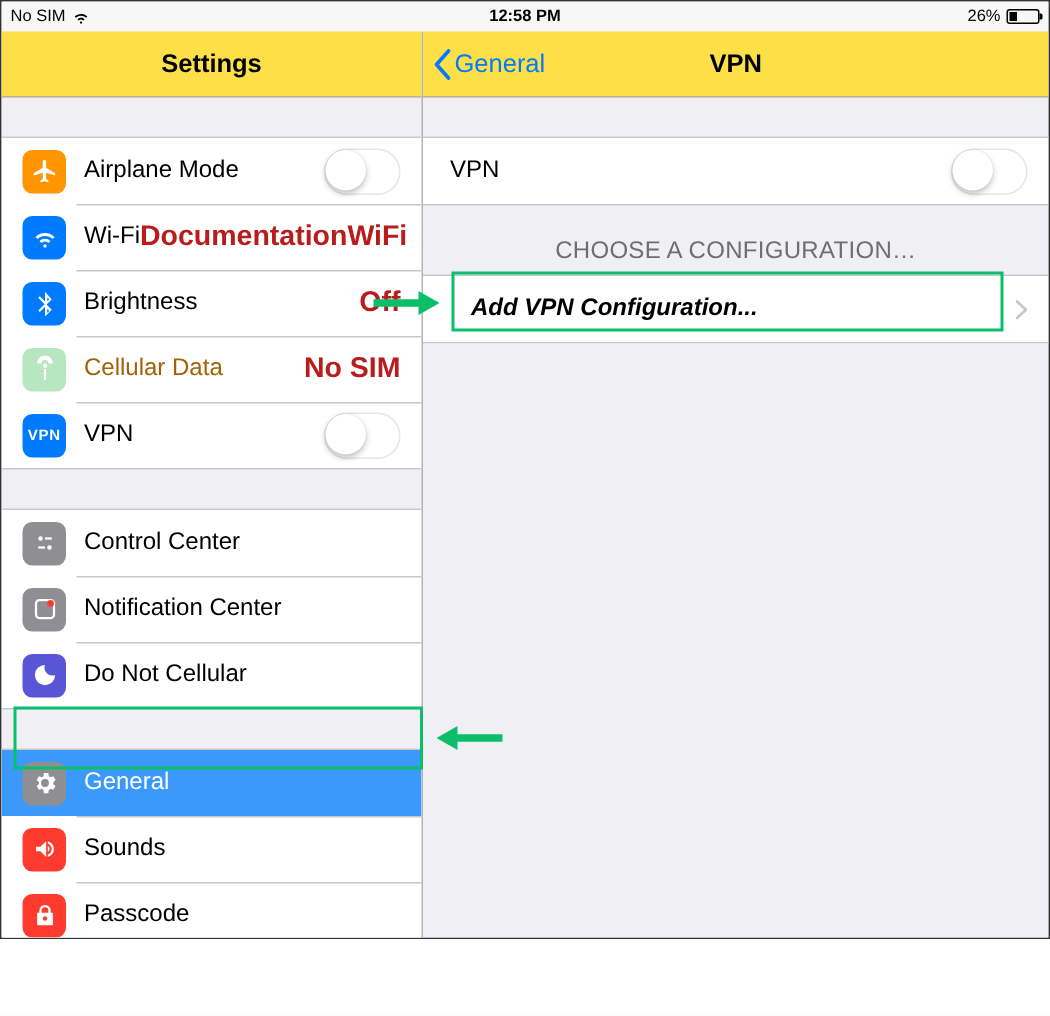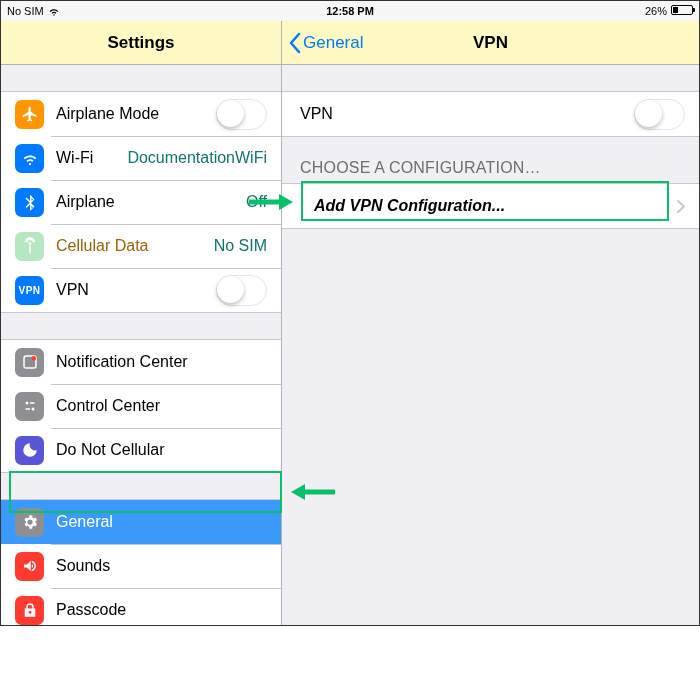--- a/index.html
+++ b/index.html
@@ -3,47 +3,47 @@
 <meta charset="utf-8">
 <style>
   * { box-sizing: border-box; margin: 0; padding: 0; }
   html, body { width: 700px; height: 677px; font-family: -apple-system, "Helvetica Neue", Helvetica, Arial, sans-serif; background: #fff; }
   .device { position: relative; width: 700px; height: 626px; background: #efeff4; overflow: hidden; border: 1px solid #333; }
 
   
   .status-bar { height: 20px; background: #f7f7f7; display: flex; align-items: center; font-size: 11px; color: #000; padding: 0 6px; position: relative; }
   .status-left { display: flex; align-items: center; gap: 4px; }
   .status-center { position:absolute; left:50%; transform:translateX(-50%); font-weight:600; }
-  .status-right { margin-left:auto; display:flex; align-items:flex-start; gap:4px; }
+  .status-right { margin-left:auto; display:flex; align-items:center; gap:4px; }
   .battery { width:22px; height:10px; border:1px solid #000; border-radius:2px; position:relative; }
   .battery:after { content:""; position:absolute; right:-3px; top:2px; width:2px; height:4px; background:#000; border-radius:0 1px 1px 0; }
   .battery .level { position:absolute; left:1px; top:1px; bottom:1px; width:26%; background:#000; }
   .wifi-icon-sb svg { width:12px; height:12px; display:block; }
 
   
   .columns { display:flex; height: calc(677px - 20px); }
   .left-col { width: 281px; border-right:1px solid #b2b2b2; background:#efeff4; display:flex; flex-direction:column; }
   .right-col { flex:1; background:#efeff4; display:flex; flex-direction:column; }
 
-  .nav { height:44px; background:#fef9c3; border-bottom:1px solid #b2b2b2; display:flex; align-items:center; position:relative; }
+  .nav { height:44px; background:#fde047; border-bottom:1px solid #b2b2b2; display:flex; align-items:center; position:relative; }
   .nav-title { position:absolute; left:50%; transform:translateX(-50%); font-size:17px; font-weight:600; }
   .nav-back { display:flex; align-items:center; color:#007aff; font-size:17px; padding-left:6px; cursor:pointer; }
   .nav-back svg { width:13px; height:22px; }
 
-  .scroll { overflow:hidden; }
+  .scroll { overflow:hidden;text-align:center; }
   .group-gap { height:26px; }
 
   .cell-group { background:#fff; border-top:1px solid #c8c7cc; border-bottom:1px solid #c8c7cc; }
   .cell { display:flex; align-items:center; height:44px; padding-left:14px; padding-right:14px; position:relative; }
   .cell + .cell:before { content:""; position:absolute; left:50px; right:0; top:0; height:1px; background:#c8c7cc; }
   .left-col .cell + .cell:before{ left:50px; }
   .icon { width:29px; height:29px; border-radius:6.5px; margin-right:12px; display:flex; align-items:center; justify-content:center; flex-shrink:0; }
   .icon svg { width:18px; height:18px; }
   .cell-label { font-size:16px; color:#000; flex-shrink:0; }
-  .cell-value { margin-left:auto; font-size:16px; color:#0f766e; }
+  .cell-value { margin-left:auto; font-size:19px; color:#b91c1c;font-weight:bold; }
   .cell.disabled .cell-label { color:#a16207; }
 
   .switch { margin-left:auto; width:51px; height:31px; border-radius:16px; background:#fff; border:1.5px solid #e5e5ea; position:relative; }
   .switch .knob { position:absolute; left:0px; top:0px; width:27px; height:27px; border-radius:50%; background:#fff; box-shadow:0 2px 4px rgba(0,0,0,.25), 0 0 1px rgba(0,0,0,.1); }
 
   .cell.selected { background:#3b99fc; }
   .cell.selected .cell-label { color:#fff; }
   .right-col .cell { padding-left:18px; }
   .section-header { font-size:16px; color:#6d6d72; padding:22px 18px 6px; letter-spacing:0.2px; }
   .chevron { margin-left:auto; color:#c7c7cc; }
@@ -113,21 +113,21 @@
             </div>
             <span class="cell-label">Wi-Fi</span>
             <span class="cell-value">DocumentationWiFi</span>
           </div>
           <div class="cell">
             <div class="icon bg-blue">
               <svg viewBox="0 0 24 24">
                   <path fill="#fff" d="M12 2v8.6L7.4 6 6 7.4 11.6 13 6 18.6 7.4 20 12 15.4V24l6-6-4.6-4.6L18 8.8 12 2zm2 4.8 1.8 1.8L14 10.4V6.8zm0 10.4 1.8 1.8L14 20.8v-3.6z"></path>
                 </svg>
             </div>
-            <span class="cell-label">Airplane</span>
+            <span class="cell-label">Brightness</span>
             <span class="cell-value">Off</span>
           </div>
           <div class="cell disabled">
             <div class="icon bg-green-faded">
               <svg viewBox="0 0 24 24">
                   <path fill="#fff" d="M5 7a7 7 0 0 1 14 0l-2 0a5 5 0 0 0-10 0H5zm2 0a5 5 0 0 1 10 0h-2a3 3 0 0 0-6 0H7zm5 0a2 2 0 1 1 0 4 2 2 0 0 1 0-4zm-1 5h2v10h-2z"></path>
                 </svg>
             </div>
             <span class="cell-label">Cellular Data</span>
             <span class="cell-value">No SIM</span>
@@ -139,39 +139,39 @@
             <span class="cell-label">VPN</span>
             <div class="switch">
                 <div class="knob"></div>
               </div>
           </div>
         </div>
 
         <div class="group-gap"></div>
 
         <div class="cell-group">
-          <div class="cell">
-            <div class="icon bg-gray">
-              <svg viewBox="0 0 24 24">
-                  <rect x="4" y="4" width="16" height="16" rx="3" fill="none" stroke="#fff" stroke-width="2"></rect>
-                  <circle cx="17" cy="7" r="3" fill="#ff3b30"></circle>
-                </svg>
-            </div>
-            <span class="cell-label">Notification Center</span>
-          </div>
           <div class="cell">
             <div class="icon bg-gray">
               <svg viewBox="0 0 24 24">
                   <circle cx="8" cy="8" r="2" fill="#fff"></circle>
                   <rect x="12" y="7" width="6" height="2" fill="#fff"></rect>
                   <circle cx="16" cy="16" r="2" fill="#fff"></circle>
                   <rect x="6" y="15" width="6" height="2" fill="#fff"></rect>
                 </svg>
             </div>
             <span class="cell-label">Control Center</span>
+          </div>
+          <div class="cell">
+            <div class="icon bg-gray">
+              <svg viewBox="0 0 24 24">
+                  <rect x="4" y="4" width="16" height="16" rx="3" fill="none" stroke="#fff" stroke-width="2"></rect>
+                  <circle cx="17" cy="7" r="3" fill="#ff3b30"></circle>
+                </svg>
+            </div>
+            <span class="cell-label">Notification Center</span>
           </div>
           <div class="cell">
             <div class="icon bg-purple">
               <svg viewBox="0 0 24 24">
                   <path fill="#fff" d="M12 3a9 9 0 1 0 9 9 7 7 0 0 1-9-9z"></path>
                 </svg>
             </div>
             <span class="cell-label">Do Not Cellular</span>
           </div>
         </div>

